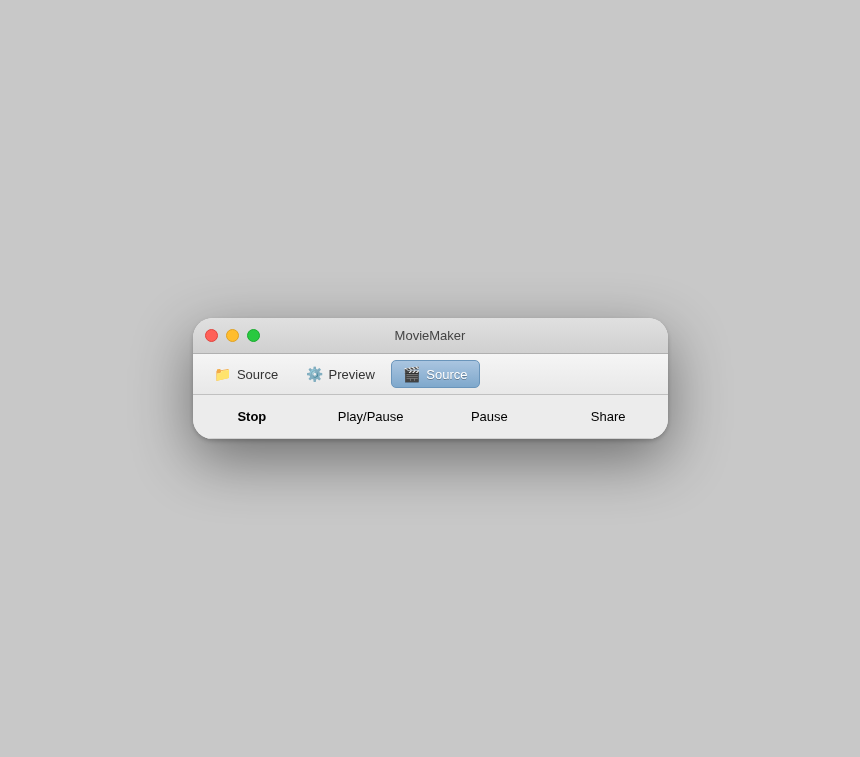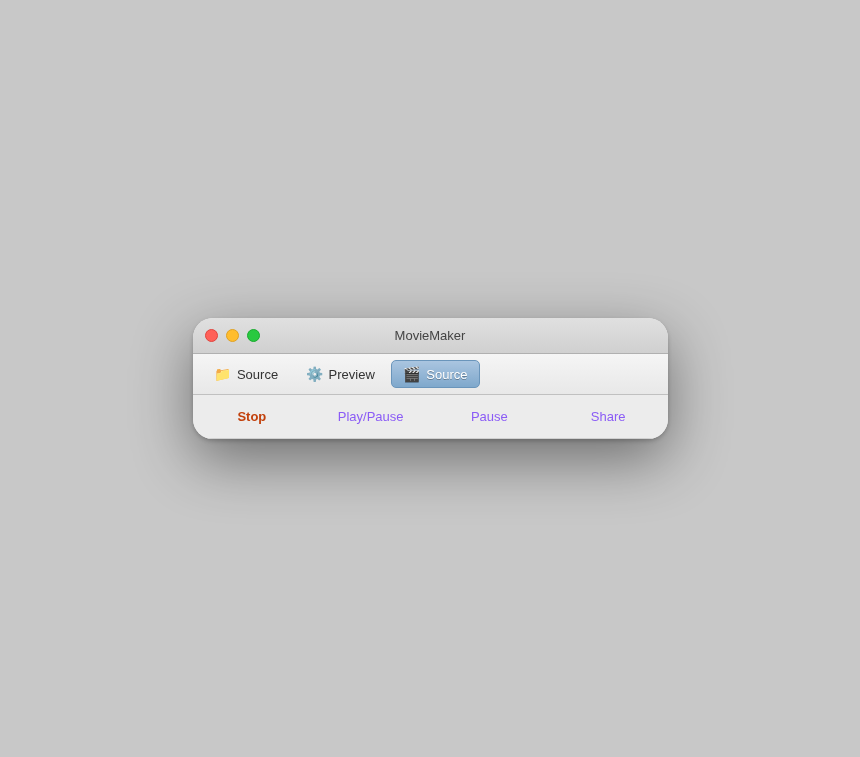--- a/index.html
+++ b/index.html
@@ -99,31 +99,31 @@
       border-bottom: 1px solid #d0d0d0;
     }
 
     .action-btn {
       flex: 1;
       display: flex;
       flex-direction: column;
       align-items: center;
       justify-content: center;
       font-size: 13px;
-      color: #8b5cf6;
+      color: #000000;
       cursor: pointer;
       padding: 6px 0;
       border: none;
       background: transparent;
       font-weight: 500;
     }
 
     .action-btn.active-action {
       font-weight: 700;
-      color: #c2410c;
+      color: #000000;
     }
 
     .content-area {
       padding: 14px;
       background: #e8e8e8;
     }
 
     .preview-box {
       border: 2px dashed #bbb;
       border-radius: 6px;

